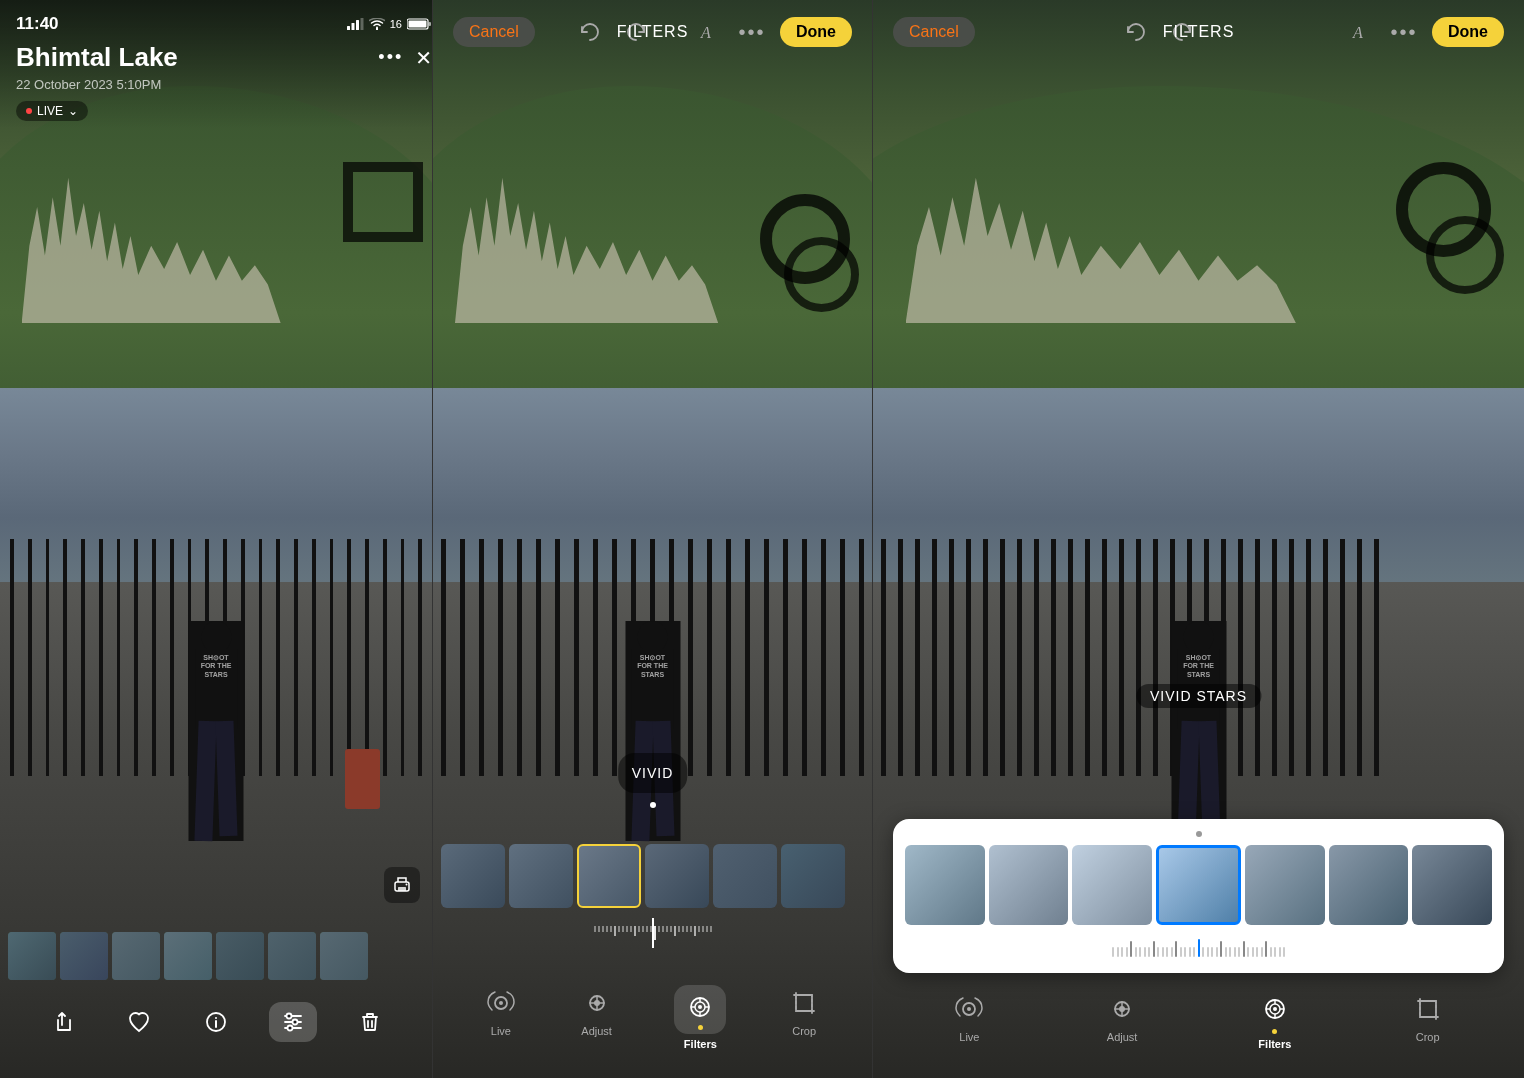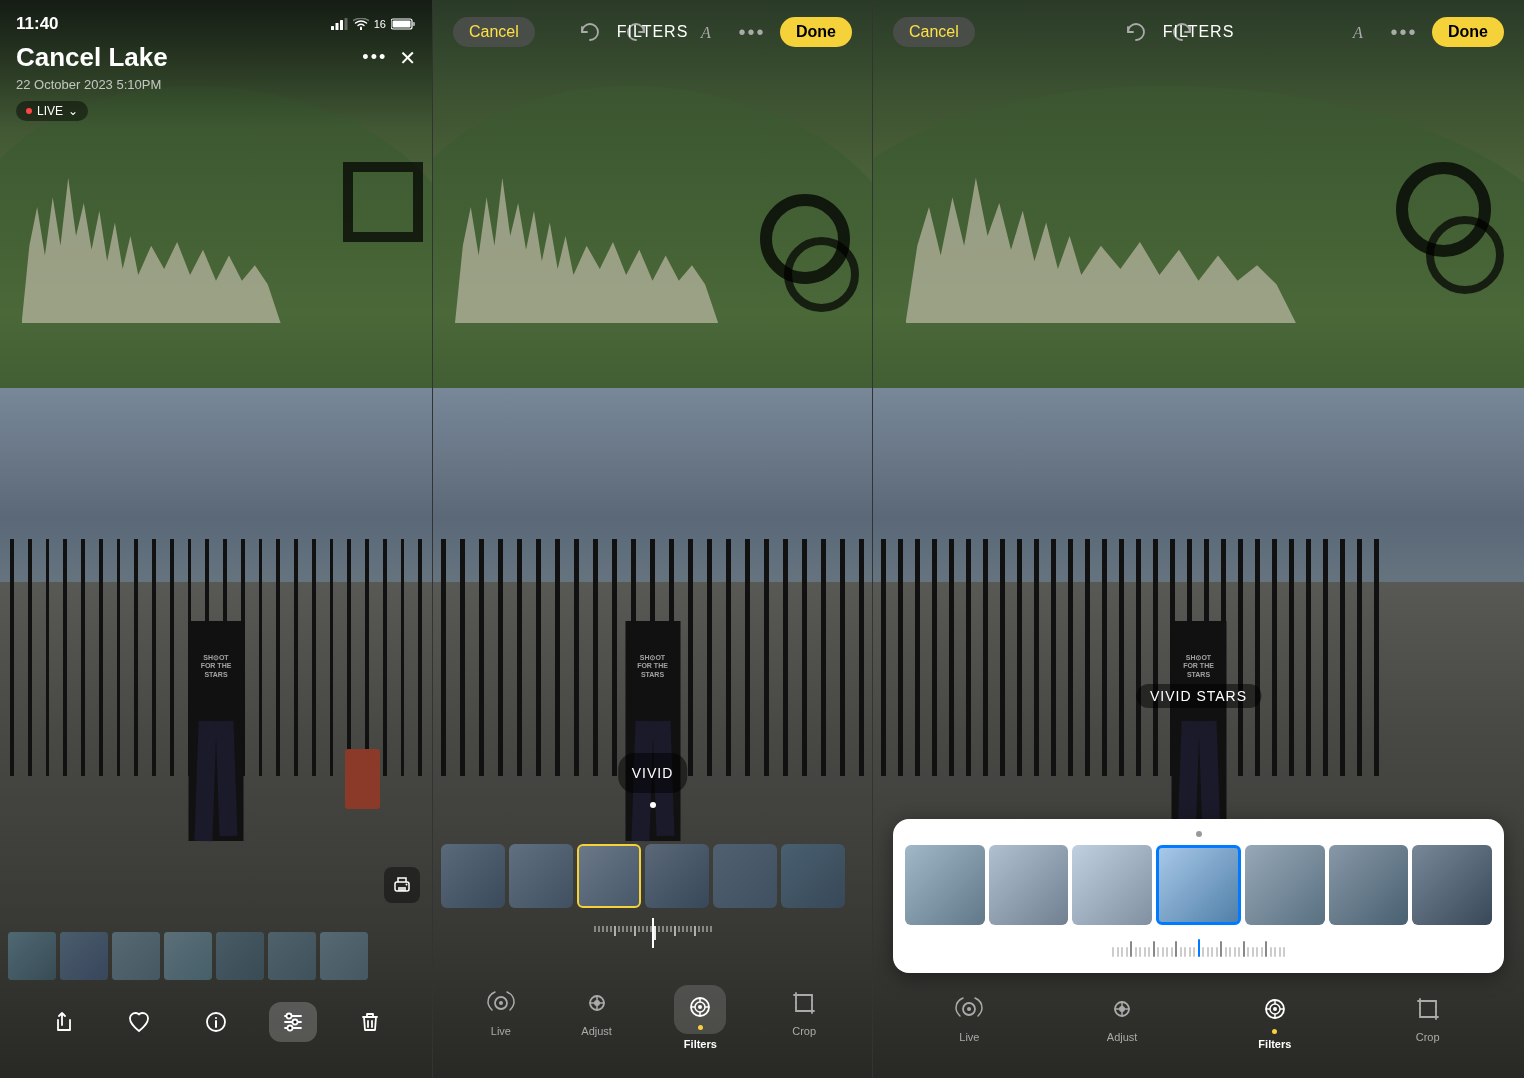--- a/index.html
+++ b/index.html
@@ -127,21 +127,21 @@
       display: flex;
       justify-content: space-between;
       align-items: center;
       padding: 16px 20px;
     }
 
     .cancel-btn {
       background: rgba(80,80,80,0.8);
       border-radius: 20px;
       padding: 6px 16px;
-      color: #fde047;
+      color: #f97316;
       font-size: 16px;
       cursor: pointer;
     }
 
     
     .filter-label-overlay {
       position: absolute;
       bottom: 285px;
       left: 50%;
       transform: translateX(-50%);
@@ -396,21 +396,21 @@
       </div>
 
       <div style="position:absolute;bottom:37%;left:50%;transform:translateX(-50%);color:rgba(255,255,255,0.6);font-size:7px;text-align:center;font-weight:700;line-height:1.2;z-index:5;">SH⊙OT<br>FOR THE<br>STARS</div>
 
       <div style="position:absolute;top:15%;right:2%;width:80px;height:80px;border:10px solid rgba(0,0,0,0.7);border-radius:50;"></div>
 
       <div style="position:absolute;bottom:25%;right:12%;width:35px;height:60px;background:#8b3a2a;border-radius:3px;"></div>
     </div>
   </div>
 
-  <div style="position:relative;z-index:10;padding:14px 16px 0 16px;background:linear-gradient(180deg,rgba(0,0,0,0.5) 0%,rgba(0,0,0,0) 100%);">
+  <div style="position:relative;z-index:10;padding:14px 0 0 16px;background:linear-gradient(180deg,rgba(0,0,0,0.5) 0%,rgba(0,0,0,0) 100%);">
     
     <div class="status-bar">
       <span style="font-size:17px;font-weight:600;color:#fff;">11:40</span>
       <div style="display:flex;gap:5px;">
 
         <svg width="17" height="12" viewBox="0 0 17 12">
           <rect x="0" y="8" width="3" height="4" fill="#fff" rx="0.5"></rect>
           <rect x="4.5" y="5" width="3" height="7" fill="#fff" rx="0.5"></rect>
           <rect x="9" y="2" width="3" height="10" fill="#fff" rx="0.5"></rect>
           <rect x="13.5" y="0" width="3" height="12" fill="#fff" rx="0.5" opacity="0.3"></rect>
@@ -427,21 +427,21 @@
         <svg width="25" height="12" viewBox="0 0 25 12">
           <rect x="0" y="1" width="21" height="10" rx="2" stroke="#fff" stroke-width="1.2" fill="none"></rect>
           <rect x="1.5" y="2.5" width="18" height="7" rx="1" fill="#fff"></rect>
           <rect x="21.5" y="4" width="2.5" height="4" rx="1" fill="#fff" opacity="0.6"></rect>
         </svg>
       </div>
     </div>
 
     
     <div class="title-row">
-      <span class="photo-title">Cancel Lake</span>
+      <span class="photo-title">Bhimtal Lake</span>
       <div class="title-actions">
         <span style="color:#fff;font-size:18px;cursor:pointer;letter-spacing:2px;">•••</span>
         <span style="color:#fff;font-size:20px;cursor:pointer;">✕</span>
       </div>
     </div>
 
     <div style="font-size:13px;color:rgba(255,255,255,0.7);margin-bottom:8px;">22 October 2023  5:10PM</div>
 
     
     <div style="display:inline-flex;align-items:center;gap:5px;background:rgba(0,0,0,0.45);border-radius:12px;padding:3px 10px;margin-bottom:8px;">

